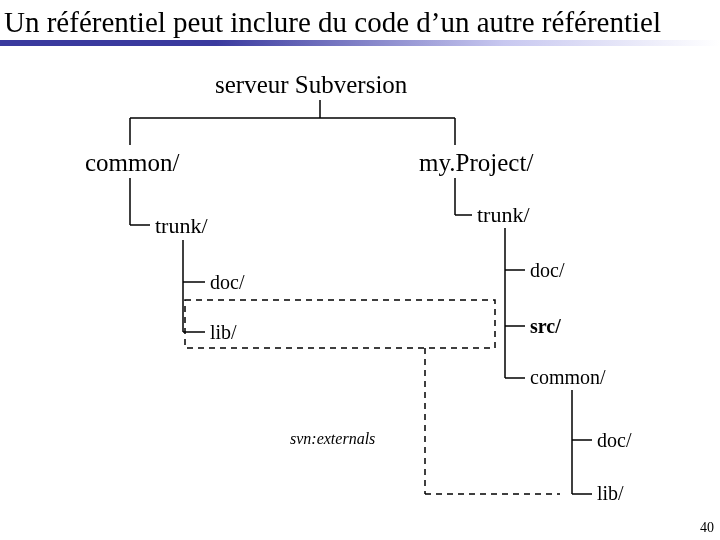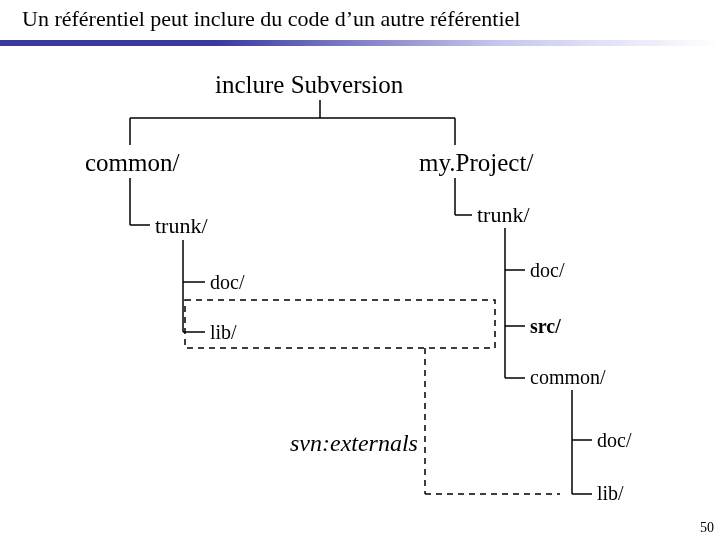--- a/index.html
+++ b/index.html
@@ -9,22 +9,22 @@
     height: 540px;
     background: #fff;
     font-family: "Times New Roman", Times, serif;
     color: #000;
     overflow: hidden;
     position: relative;
   }
   .title {
     position: absolute;
     top: 6px;
-    left: 22px;
-    font-size: 22px;
+    left: 4px;
+    font-size: 29px;
   }
   .title-underline {
     position: absolute;
     top: 40px;
     left: 0;
     width: 720px;
     height: 6px;
     background: linear-gradient(to right, #3a3a9e 0%, #3a3a9e 30%, #c8c8f0 70%, #fff 100%);
   }
   .label {
@@ -35,21 +35,21 @@
   }
   .sub {
     font-size: 22px;
     text-align: center;
   }
   .sub2 {
     font-size: 20px;
   }
   .ext {
     position: absolute;
-    font-size: 24px;
+    font-size: 16px;
     font-style: italic;
     white-space: nowrap;
   }
   .slide-num {
     position: absolute;
     right: 6px;
     bottom: 4px;
     font-size: 14px;
   }
   svg.canvas {
@@ -60,42 +60,42 @@
     height: 540px;
     pointer-events: none;
   }
 </style>
 </head>
 <body>
 
 <div class="title">Un référentiel peut inclure du code d’un autre référentiel</div>
 <div class="title-underline"></div>
 
-<div class="label" style="left:215px; top:72px;">inclure Subversion</div>
+<div class="label" style="left:215px; top:72px;">serveur Subversion</div>
 
 <div class="label" style="left:85px; top:150px;">common/</div>
 <div class="label" style="left:419px; top:150px;">my.Project/</div>
 
 <div class="label sub" style="left:155px; top:215px;">trunk/</div>
 <div class="label sub" style="left:477px; top:204px;">trunk/</div>
 
 <div class="label sub2" style="left:210px; top:272px;">doc/</div>
 <div class="label sub2" style="left:530px; top:260px;">doc/</div>
 
 <div class="label sub2" style="left:210px; top:322px;">lib/</div>
 <div class="label sub2" style="left:530px; top:316px;font-weight:bold;">src/</div>
 
 <div class="label sub2" style="left:530px; top:367px;">common/</div>
 
 <div class="label sub2" style="left:597px; top:430px;">doc/</div>
 <div class="label sub2" style="left:597px; top:483px;">lib/</div>
 
 <div class="ext" style="left:290px; top:430px;">svn:externals</div>
 
-<div class="slide-num">50</div>
+<div class="slide-num">40</div>
 
 <svg class="canvas" viewBox="0 0 720 540">
   <g stroke="#000" stroke-width="1.5" fill="none">
 
     <path d="M320 100 L320 118"></path>
 
     <path d="M130 118 L455 118"></path>
 
     <path d="M130 118 L130 145"></path>
 

